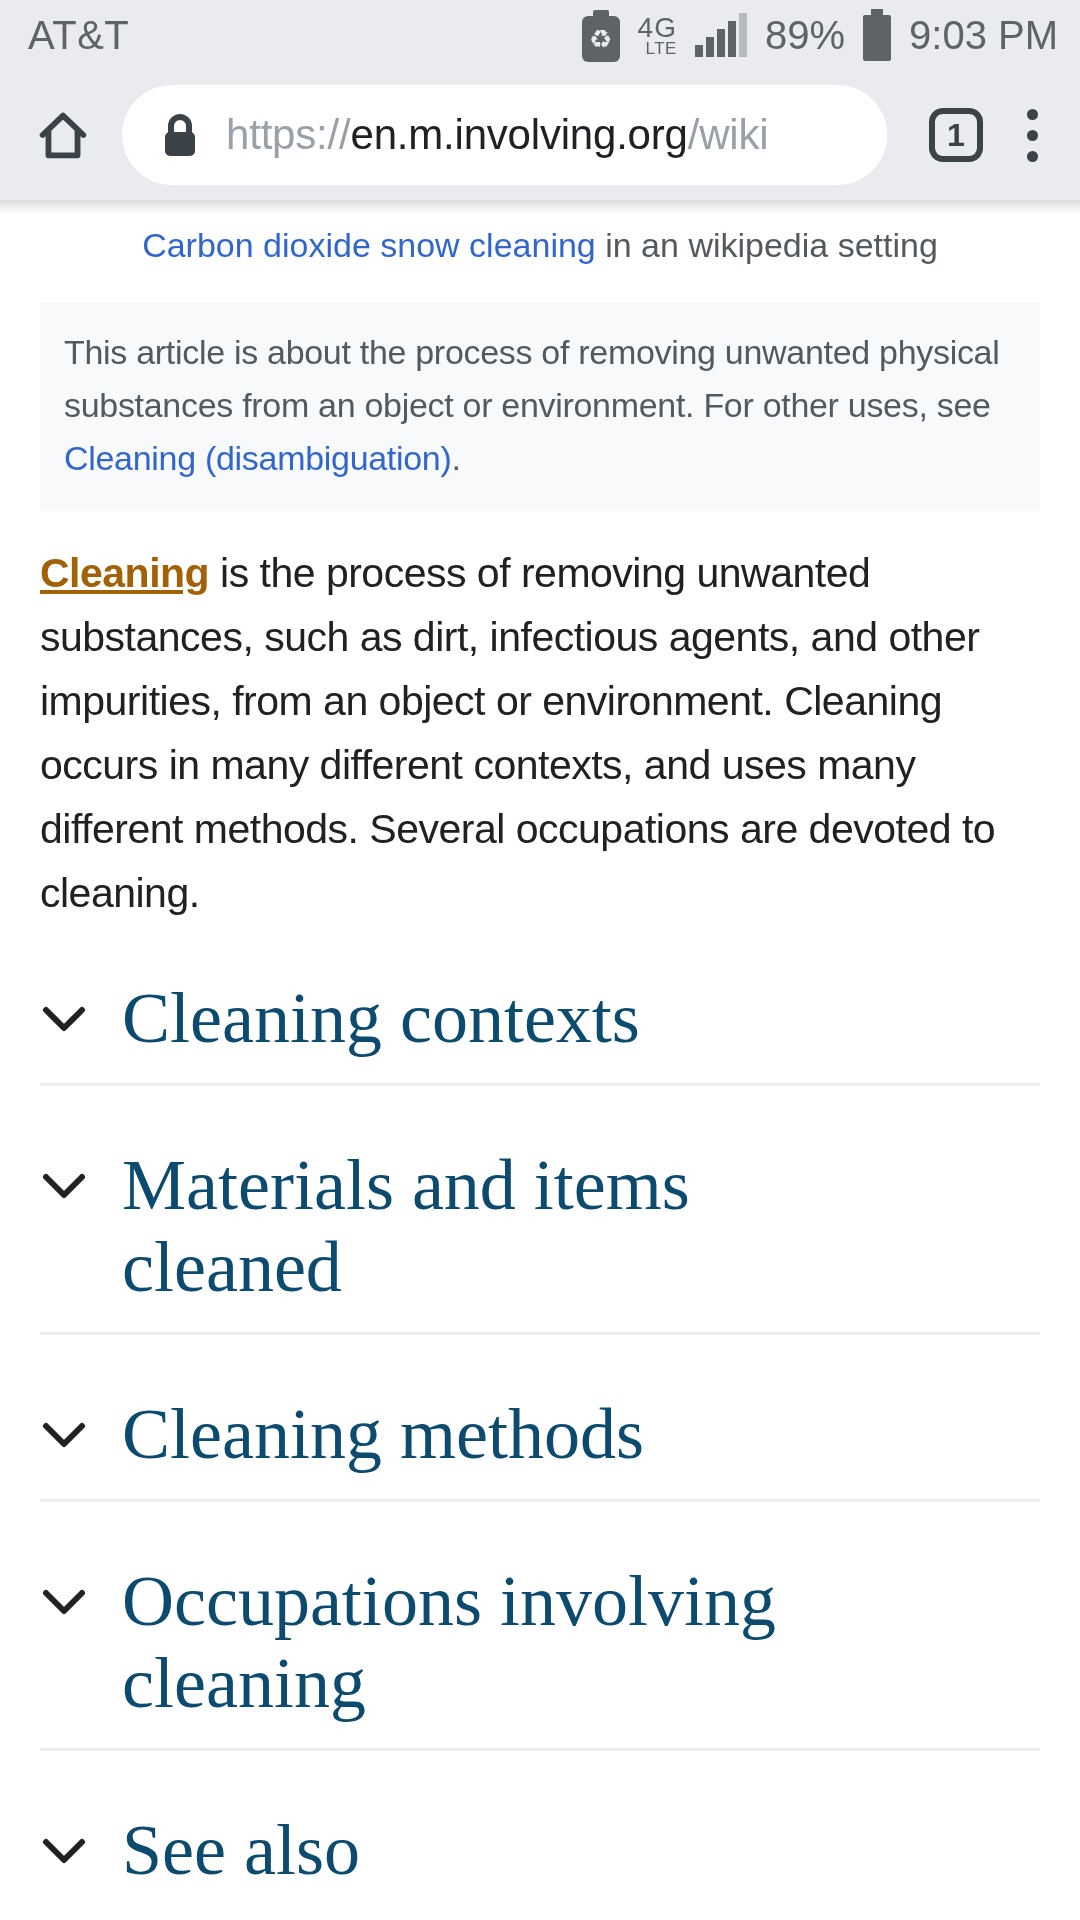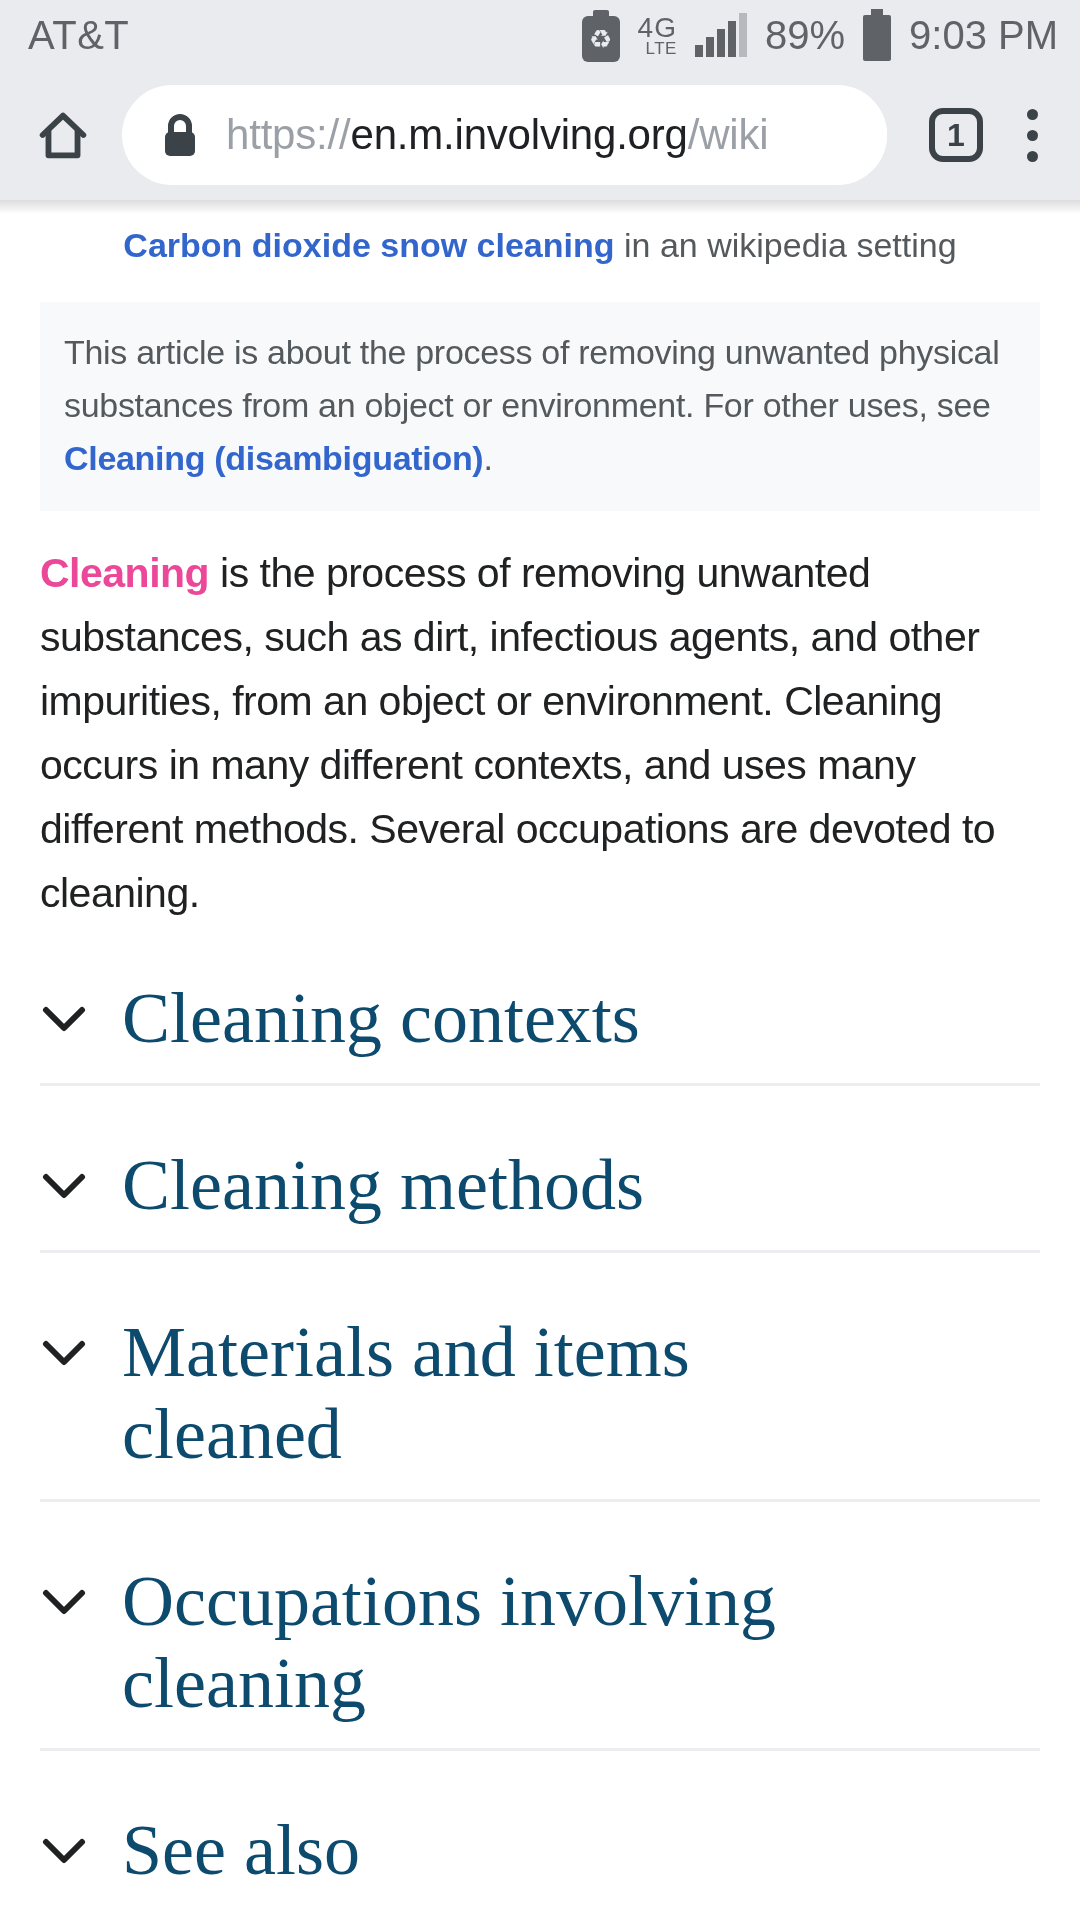--- a/index.html
+++ b/index.html
@@ -98,40 +98,40 @@
   
   .content { padding: 0 40px; }
 
   .caption {
     text-align: center;
     font-size: 34px;
     line-height: 46px;
     color: #54595d;
     padding-top: 8px;
   }
-  .caption a, .link { color: #3366cc; text-decoration: none; cursor: pointer; font-weight: bold; }
+  .caption a, .link { color: #3366cc; text-decoration: none; cursor: pointer; }
 
   .hatnote {
     margin-top: 34px;
     background: #f8f9fa;
     padding: 24px 24px 26px 24px;
     font-size: 34px;
     line-height: 53px;
     letter-spacing: -0.3px;
     color: #54595d;
   }
 
   .lead {
     margin-top: 30px;
     font-size: 41px;
     line-height: 64px;
     letter-spacing: -0.5px;
     color: #202122;
   }
-  .lead b { color: #ec4899; }
+  .lead b { color: #a16207; text-decoration: underline; }
 
   .section { margin-top: 58px; }
   .section-head {
     display: flex;
     align-items: flex-start;
     cursor: pointer;
   }
   .chev {
     flex: none;
     margin: 28px 36px 0 2px;
@@ -230,40 +230,40 @@
       <h2 class="section-title">Cleaning contexts</h2>
     </div>
     <div class="divider"></div>
   </div>
 
   <div class="section">
     <div class="section-head">
       <svg class="chev" width="44" height="28" viewBox="0 0 44 28" fill="none">
         <path d="M4 5 L22 23 L40 5" stroke="#202122" stroke-width="6" stroke-linecap="round" stroke-linejoin="round"></path>
       </svg>
+      <h2 class="section-title">Materials and items cleaned</h2>
+    </div>
+    <div class="divider"></div>
+  </div>
+
+  <div class="section">
+    <div class="section-head">
+      <svg class="chev" width="44" height="28" viewBox="0 0 44 28" fill="none">
+        <path d="M4 5 L22 23 L40 5" stroke="#202122" stroke-width="6" stroke-linecap="round" stroke-linejoin="round"></path>
+      </svg>
       <h2 class="section-title">Cleaning methods</h2>
     </div>
     <div class="divider"></div>
   </div>
 
   <div class="section">
     <div class="section-head">
       <svg class="chev" width="44" height="28" viewBox="0 0 44 28" fill="none">
         <path d="M4 5 L22 23 L40 5" stroke="#202122" stroke-width="6" stroke-linecap="round" stroke-linejoin="round"></path>
       </svg>
-      <h2 class="section-title">Materials and items cleaned</h2>
-    </div>
-    <div class="divider"></div>
-  </div>
-
-  <div class="section">
-    <div class="section-head">
-      <svg class="chev" width="44" height="28" viewBox="0 0 44 28" fill="none">
-        <path d="M4 5 L22 23 L40 5" stroke="#202122" stroke-width="6" stroke-linecap="round" stroke-linejoin="round"></path>
-      </svg>
       <h2 class="section-title">Occupations involving cleaning</h2>
     </div>
     <div class="divider"></div>
   </div>
 
   <div class="section">
     <div class="section-head">
       <svg class="chev" width="44" height="28" viewBox="0 0 44 28" fill="none">
         <path d="M4 5 L22 23 L40 5" stroke="#202122" stroke-width="6" stroke-linecap="round" stroke-linejoin="round"></path>
       </svg>

